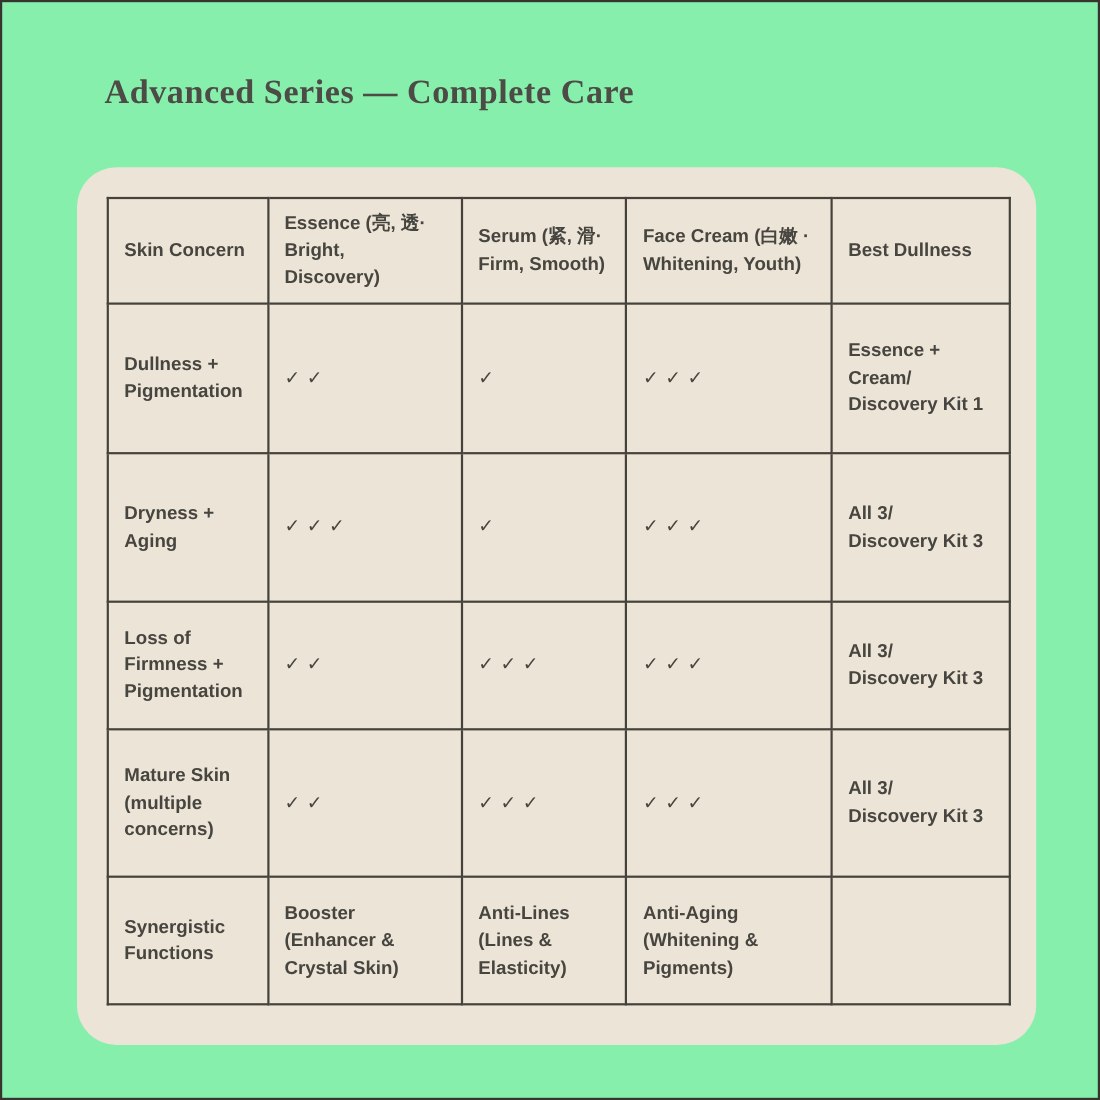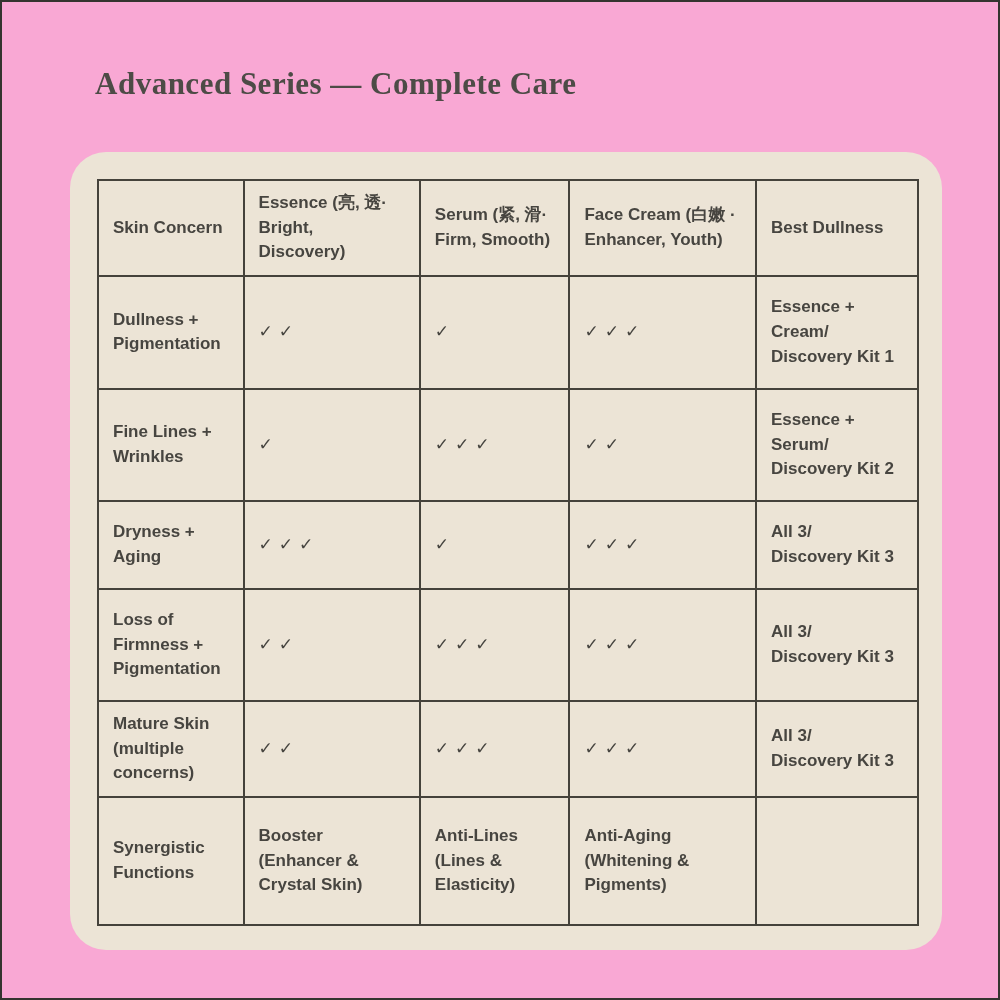--- a/index.html
+++ b/index.html
@@ -1,21 +1,21 @@
 <!DOCTYPE html>
 <html><head>
 <meta charset="utf-8">
 <style>
   html, body { margin: 0; padding: 0; }
   .page {
     position: relative;
     width: 1000px;
     height: 1000px;
     box-sizing: border-box;
-    background: #f9a8d4;
+    background: #86efac;
     border: 2px solid #35342f;
     font-family: "Liberation Sans", "DejaVu Sans", sans-serif;
     color: #474540;
     overflow: hidden;
   }
   .page-title {
     position: absolute;
     left: 93px;
     top: 64px;
     margin: 0;
@@ -94,44 +94,34 @@
         <col>
       </colgroup>
     <thead>
       <tr>
         <th>Skin Concern</th>
         <th>Essence (亮, 透·
 Bright, Discovery)</th>
         <th>Serum (紧, 滑·
 Firm, Smooth)</th>
         <th>Face Cream (白嫩 ·
-Enhancer, Youth)</th>
+Whitening, Youth)</th>
         <th>Best Dullness</th>
       </tr>
     </thead>
     <tbody>
       <tr>
         <td>Dullness +
 Pigmentation</td>
         <td class="check-cell">✓✓</td>
         <td class="check-cell">✓</td>
         <td class="check-cell">✓✓✓</td>
         <td>Essence +
 Cream/
 Discovery Kit 1</td>
-      </tr>
-      <tr>
-        <td>Fine Lines +
-Wrinkles</td>
-        <td class="check-cell">✓</td>
-        <td class="check-cell">✓✓✓</td>
-        <td class="check-cell">✓✓</td>
-        <td>Essence +
-Serum/
-Discovery Kit 2</td>
       </tr>
       <tr>
         <td>Dryness +
 Aging</td>
         <td class="check-cell">✓✓✓</td>
         <td class="check-cell">✓</td>
         <td class="check-cell">✓✓✓</td>
         <td>All 3/
 Discovery Kit 3</td>
       </tr>

